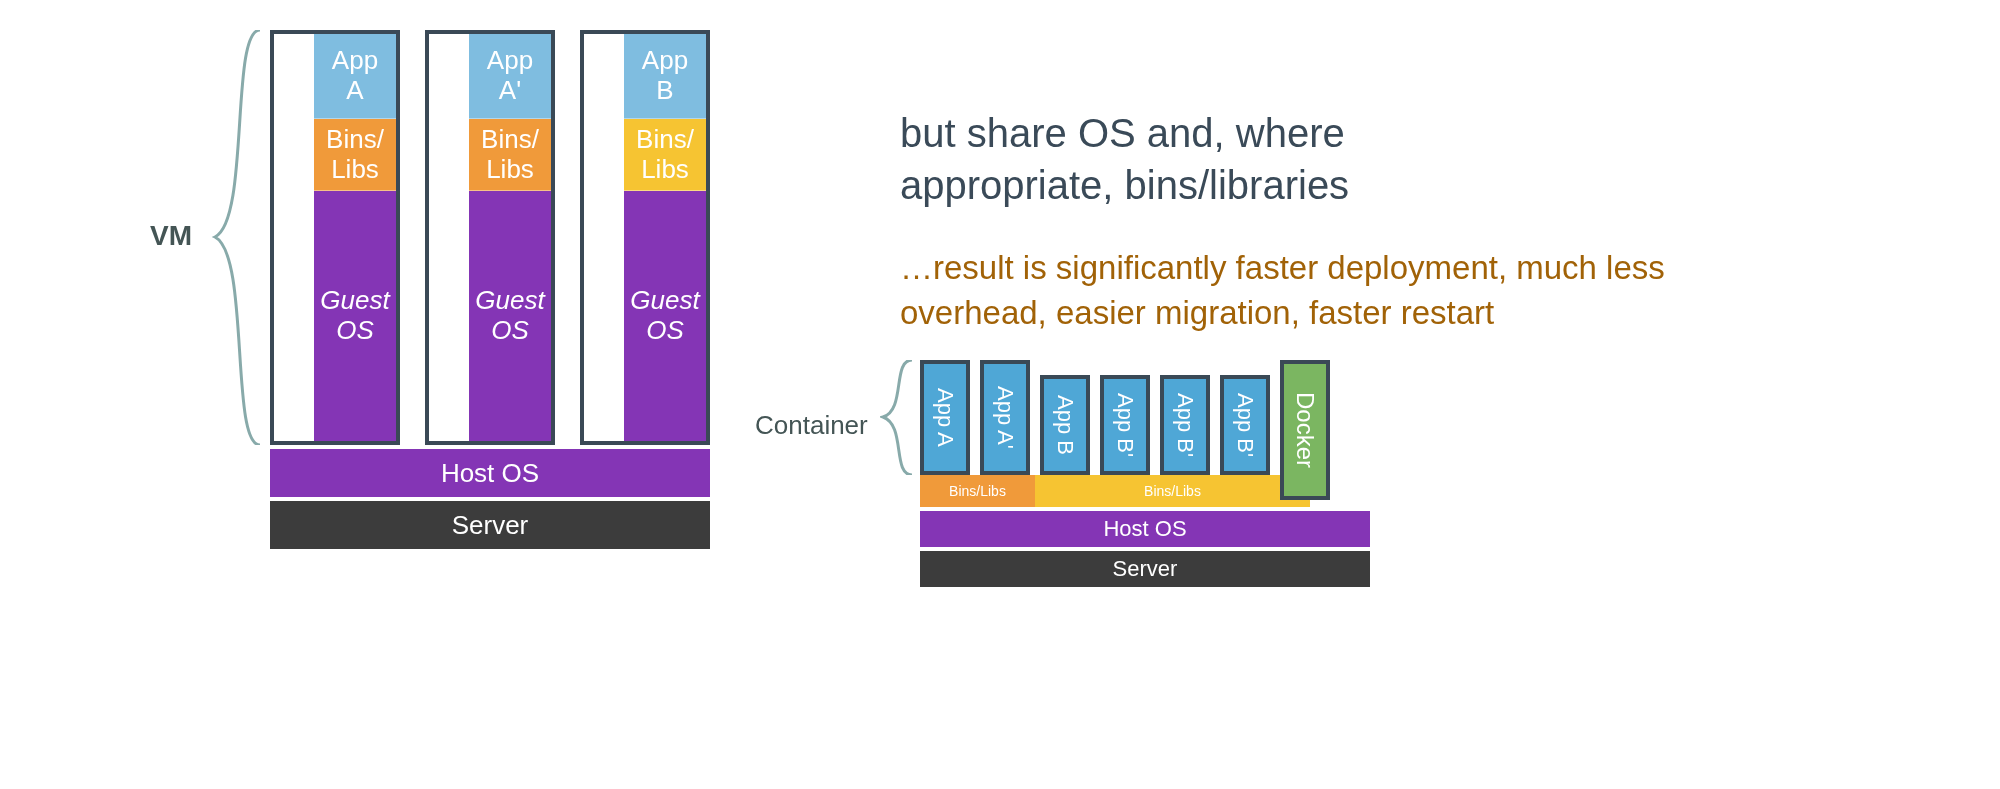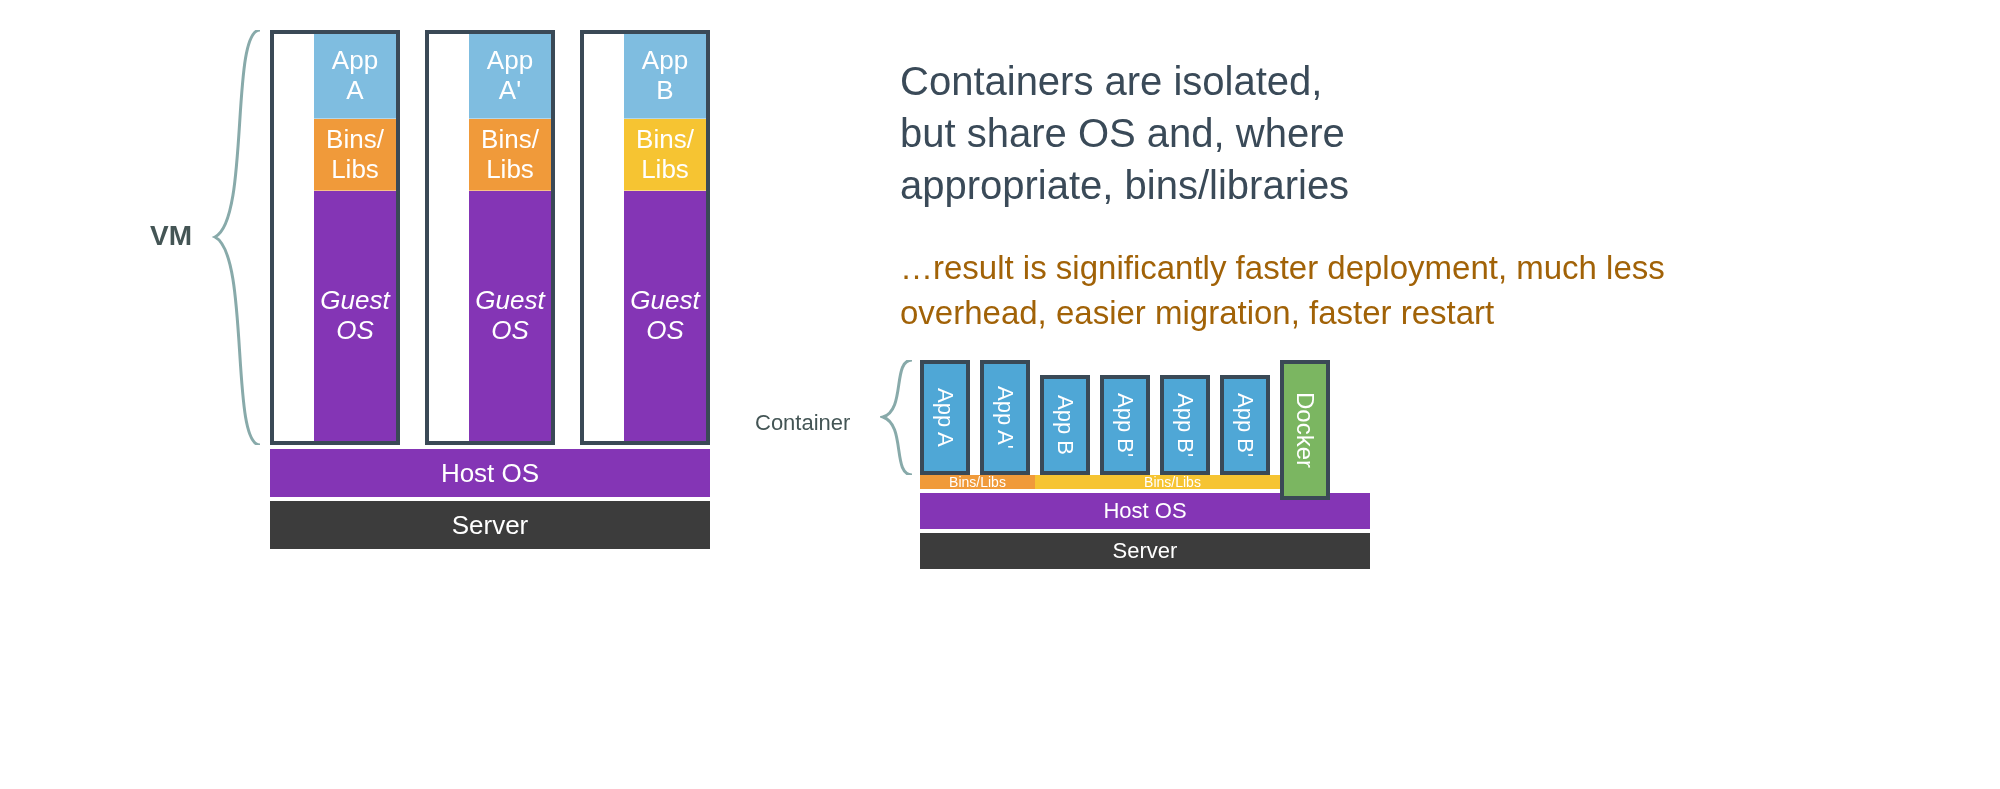--- a/index.html
+++ b/index.html
@@ -95,32 +95,32 @@
     width: 50px; height: 140px;
     border: 4px solid #3a4956;
     background: #7bb661;
     color:#fff;
     writing-mode: vertical-rl;
     display:flex; align-items:center; justify-content:center;
     font-size: 24px;
     position: relative;
     top: 25px;
   }
-  .binsrow { display:flex; height:14px; }
+  .binsrow { display:flex; height:32px; }
   .binslib { color:#fff; font-size:14px; display:flex; align-items:center; justify-content:center; }
   .binslib.o { background:#f09a3a; width:115px; }
   .binslib.y { background:#f6c432; flex:1; }
   .binsrow .gap { width:60px; }
 
   .container-base .bar { height:40px; font-size:22px; }
 
   .c-label {
     position:absolute;
     left: 755px; top: 410px;
-    font-size: 22px; color:#455;
+    font-size: 26px; color:#455;
   }
   .brace-right {
     position:absolute;
     left: 880px; top: 360px;
     width: 35px; height: 115px;
   }
 </style>
 </head>
 <body>
 
@@ -148,21 +148,21 @@
     </div>
   </div>
   <div class="base-layers">
     <div class="bar hostos">Host OS</div>
     <div class="bar server">Server</div>
   </div>
 </div>
 
 <div class="title-block">
   <h2>
-    <span>Containers are isolated,</span><br>
+    <br>
     <span>but share OS and, where</span><br>
     <span>appropriate, bins/libraries</span>
   </h2>
   <p>…result is significantly faster deployment, much less overhead, easier migration, faster restart</p>
 </div>
 
 <div class="c-label">Container</div>
 <svg class="brace-right" viewBox="0 0 35 115" preserveAspectRatio="none">
   <path d="M32 0 C12 0 26 50 3 57 C26 65 12 115 32 115" stroke="#8aa" stroke-width="3" fill="none"></path>
 </svg>

